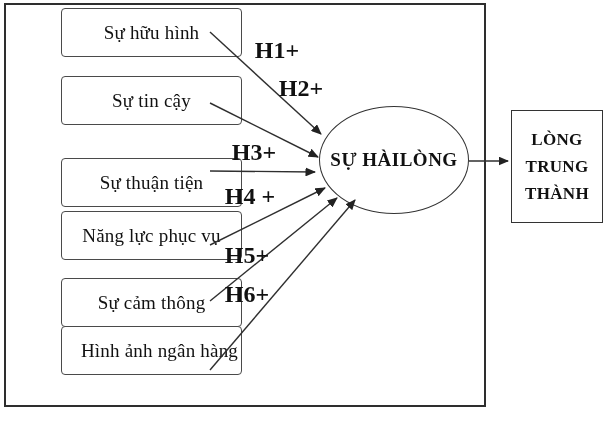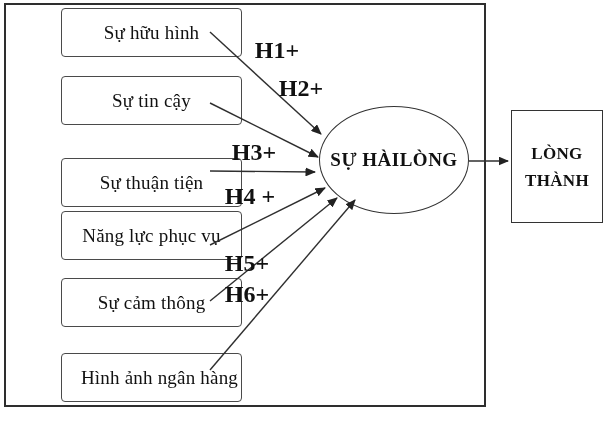--- a/index.html
+++ b/index.html
@@ -34,21 +34,21 @@
     justify-content: center;
     font-size: 19px;
     letter-spacing: 0.2px;
     margin-left: 32px;
   }
   .factor-1 { top: 8px; }
   .factor-2 { top: 76px; }
   .factor-3 { top: 158px; }
   .factor-4 { top: 211px; }
   .factor-5 { top: 278px; }
-  .factor-6 { top: 353px; padding-left: 16px; }
+  .factor-6 { top: 326px; padding-left: 16px; }
   .satisfaction-ellipse {
     position: absolute;
     left: 319px; top: 106px;
     width: 150px; height: 108px;
     border: 1.6px solid #333333;
     border-radius: 50%;
     box-sizing: border-box;
     background: #ffffff;
     display: flex;
     flex-direction: row;
@@ -79,21 +79,21 @@
     position: absolute;
     transform: translate(-50%, -50%);
     font-weight: bold;
     font-size: 24px;
     white-space: nowrap;
   }
   .h1 { left: 277px; top: 50px; }
   .h2 { left: 267px; top: 88px; margin-left: 34px; }
   .h3 { left: 247px; top: 152px; margin-left: 7px; }
   .h4 { left: 250px; top: 196px; }
-  .h5 { left: 247px; top: 255px; margin-top: 8px; }
+  .h5 { left: 247px; top: 255px; }
   .h6 { left: 247px; top: 294px; }
   .arrow-layer {
     position: absolute;
     left: 0; top: 0;
     width: 609px; height: 425px;
     pointer-events: none;
   }
   .arrow-layer line { stroke: #2f2f2f; stroke-width: 1.4; }
 </style>
 </head>
@@ -122,20 +122,21 @@
     <span>Hình ảnh ngân hàng</span>
   </div>
 
   <div class="satisfaction-ellipse">
     <span>SỰ HÀI</span>
     <span>LÒNG</span>
   </div>
 
   <div class="loyalty-box">
     <span>LÒNG</span>
+    <span>TRUNG</span>
     <span>THÀNH</span>
   </div>
 
   <svg class="arrow-layer" width="609" height="425" viewBox="0 0 609 425" xmlns="http://www.w3.org/2000/svg">
     <defs>
       <marker id="ah" markerUnits="userSpaceOnUse" markerWidth="11" markerHeight="9" refX="9.5" refY="4.5" orient="auto">
         <polygon points="0,0 10.5,4.5 0,9" fill="#222222"></polygon>
       </marker>
     </defs>
     <line x1="210" y1="32" x2="321" y2="134" marker-end="url(#ah)"></line>

